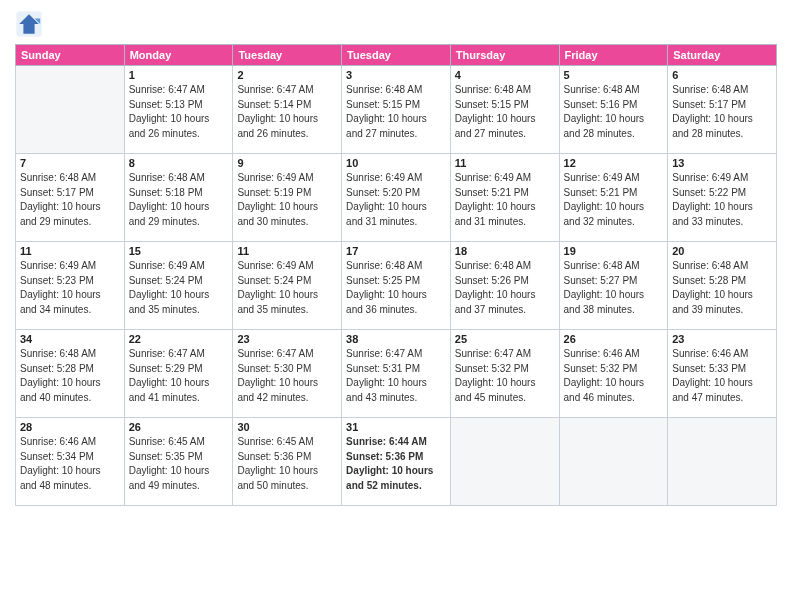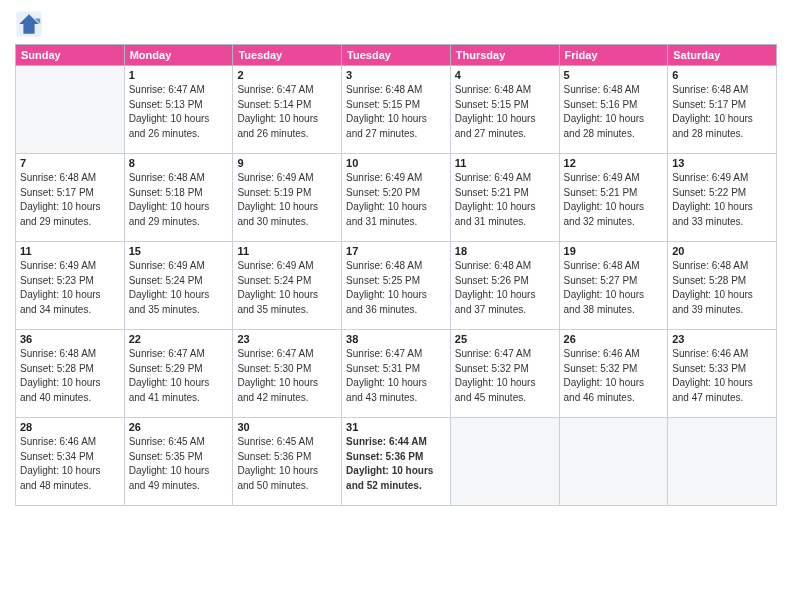--- a/index.html
+++ b/index.html
@@ -267,21 +267,21 @@
           <td>
             <span class="day-num">20</span>
             <div class="day-info" style="white-space: pre-line;">Sunrise: 6:48 AM
 Sunset: 5:28 PM
 Daylight: 10 hours
 and 39 minutes.</div>
           </td>
         </tr>
         <tr>
           <td>
-            <span class="day-num">36</span>
+            <span class="day-num">34</span>
             <div class="day-info" style="white-space: pre-line;">Sunrise: 6:48 AM
 Sunset: 5:28 PM
 Daylight: 10 hours
 and 40 minutes.</div>
           </td>
           <td>
             <span class="day-num">22</span>
             <div class="day-info" style="white-space: pre-line;">Sunrise: 6:47 AM
 Sunset: 5:29 PM
 Daylight: 10 hours

